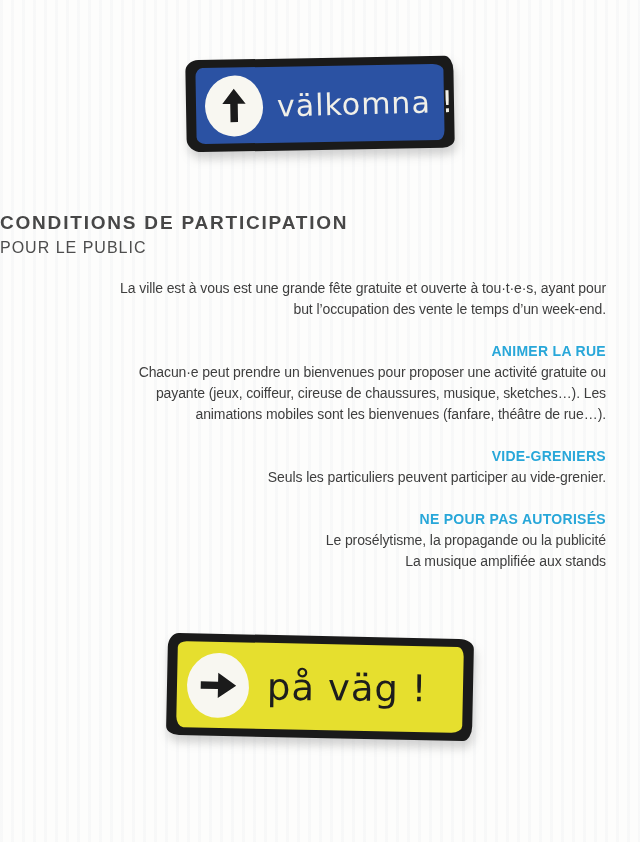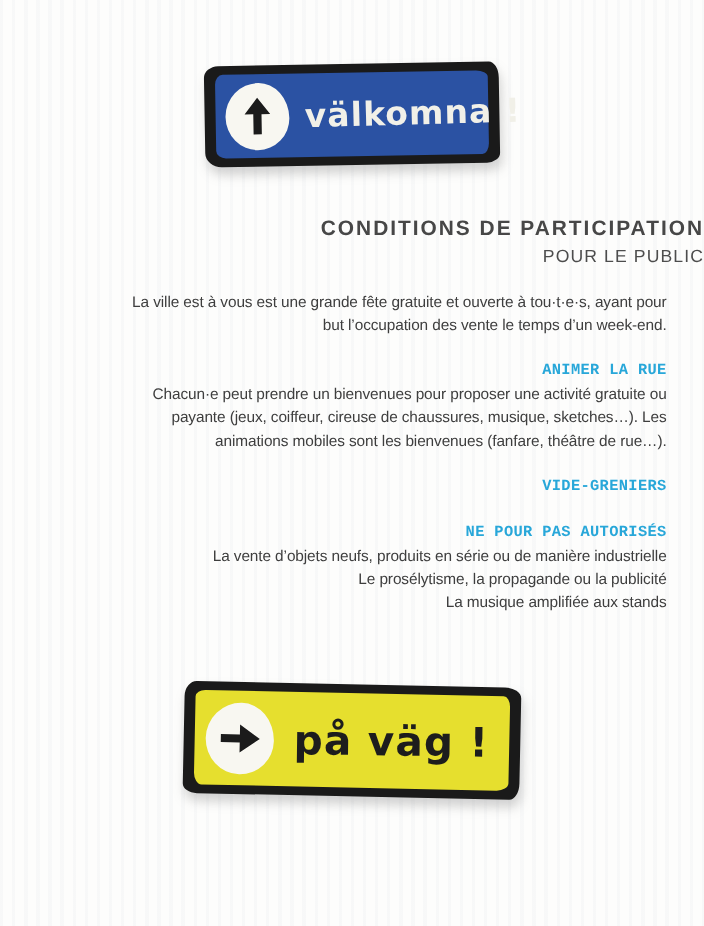--- a/index.html
+++ b/index.html
@@ -15,21 +15,21 @@
     background:
       repeating-linear-gradient(90deg,
         rgba(228,231,235,0.22) 0px, rgba(228,231,235,0.22) 3px,
         rgba(255,255,255,0) 3px, rgba(255,255,255,0) 11px),
       #fdfdfc;
     font-family: "Liberation Sans", sans-serif;
     color: var(--body-text, #3e3e3e);
   }
 
   
-  .sign-row { display: flex; justify-content: center; font-weight: bold; }
+  .sign-row { display: flex; justify-content: center; }
   .sign-row.top { padding-top: 58px; }
   .sign-row.bottom { margin-top: 64px; }
 
   .sign {
     box-sizing: border-box;
     background: var(--sign-border, #1a1a1a);
     padding: 8px 10px;
     box-shadow: 2px 7px 10px rgba(130,130,130,0.35);
   }
   .sign-face {
@@ -88,21 +88,21 @@
     transform: rotate(-0.5deg);
   }
   .yellow-sign .sign-label {
     margin-left: 18px;
     font-size: 37px;
     color: #1d1d1d;
     transform: rotate(-0.5deg);
   }
 
   
-  .title-block { margin-top: 48px; text-align: right; }
+  .title-block { margin-top: 62px; text-align: left; }
   .title {
     font-size: 19px;
     font-weight: bold;
     letter-spacing: 1.8px;
     color: #474747;
   }
   .subtitle {
     margin-top: 5px;
     font-size: 16px;
     letter-spacing: 1px;
@@ -117,21 +117,20 @@
     letter-spacing: -0.1px;
     text-align: right;
   }
   .line { display: block; white-space: nowrap; }
   .section { margin-top: 21px; }
   .section-heading {
     color: var(--heading-cyan, #28a7d9);
     font-weight: bold;
     letter-spacing: 0.3px;
     display: block;
-    font-family: Liberation Mono, monospace;
   }
   .pink { color: var(--highlight-pink, #e02a9e); }
 
   .arrow-svg { display: block; }
 </style>
 </head>
 <body>
 
 <div class="page">
 
@@ -162,25 +161,25 @@
 
     <div class="section">
       <span class="section-heading">ANIMER LA RUE</span>
       <span class="line">Chacun·e peut prendre un bienvenues pour proposer une activité gratuite ou</span>
       <span class="line">payante (jeux, coiffeur, cireuse de chaussures, musique, sketches…). Les</span>
       <span class="line">animations mobiles sont les bienvenues (fanfare, théâtre de rue…).</span>
     </div>
 
     <div class="section">
       <span class="section-heading">VIDE-GRENIERS</span>
+      <span class="line">Seuls les particuliers peuvent participer au vide-grenier.</span>
     </div>
 
     <div class="section">
       <span class="section-heading">NE POUR PAS AUTORISÉS</span>
-      <span class="line">La vente d’objets neufs, produits en série ou de manière industrielle</span>
       <span class="line">Le prosélytisme, la propagande ou la publicité</span>
       <span class="line">La musique amplifiée aux stands</span>
     </div>
 
   </div>
 
   <div class="sign-row bottom">
     <div class="sign yellow-sign">
       <div class="sign-face">
         <div class="sign-circle">

